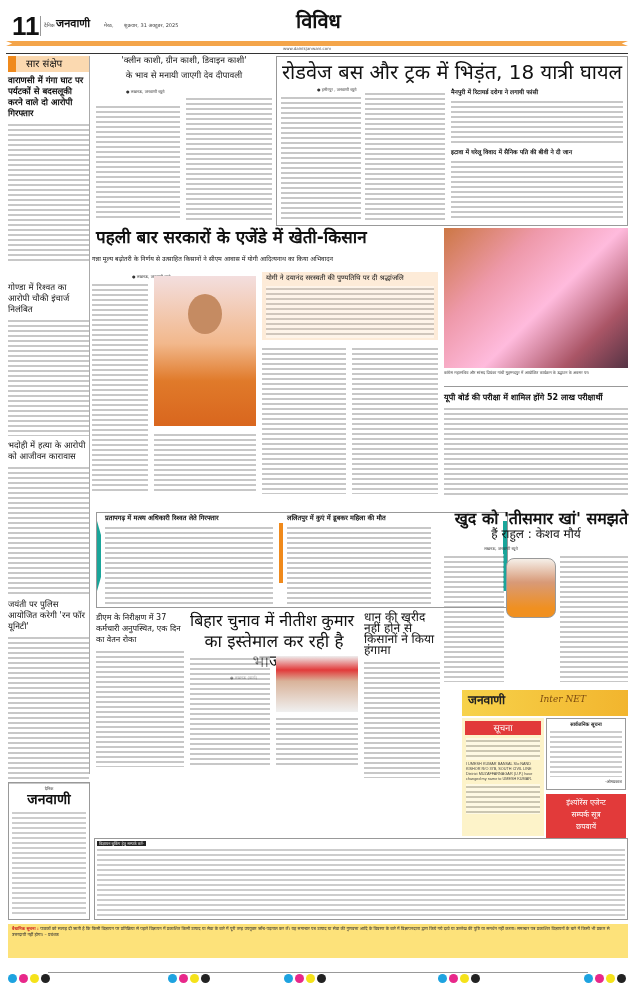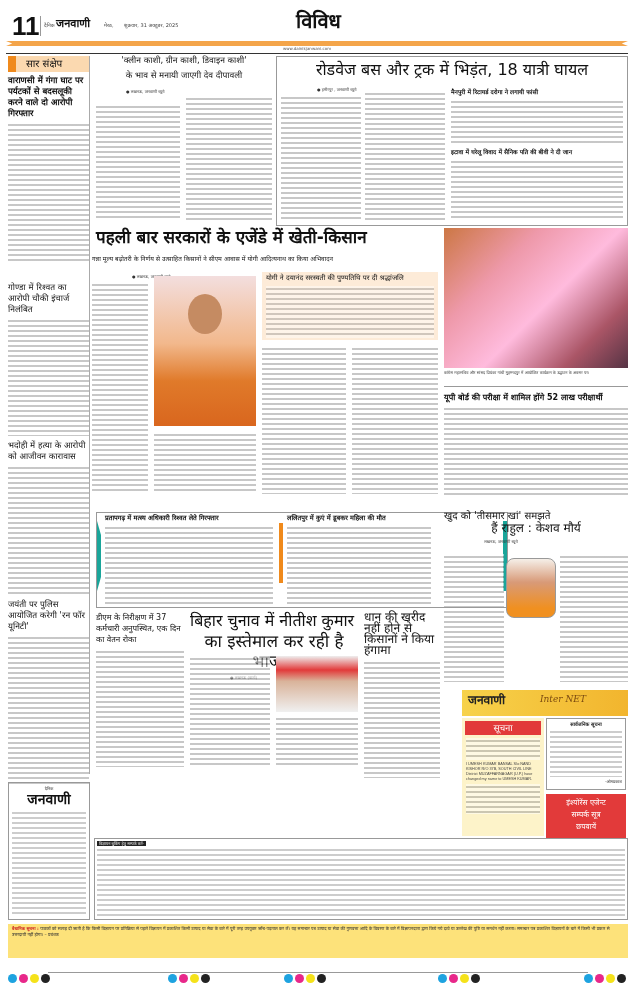--- a/index.html
+++ b/index.html
@@ -44,21 +44,21 @@
 
 <div class="abs" style="left:96px;top:56px;width:176px;height:170px">
   <div class="hd" style="font-size:8.5px;text-align:center;font-weight:normal">'क्लीन काशी, ग्रीन काशी, डिवाइन काशी'</div>
   <div class="hd" style="font-size:8.5px;text-align:center;font-weight:normal;margin-top:5px">के भाव से मनायी जाएगी देव दीपावली</div>
   <div style="font-size:4px;color:#333;margin:8px 0 0 30px">● लखनऊ, जनवाणी ब्यूरो</div>
   <div class="lines abs" style="left:0;top:48px;width:84px;height:116px;opacity:.55"></div>
   <div class="lines abs" style="left:90px;top:40px;width:86px;height:124px;opacity:.55"></div>
 </div>
 
 <div class="abs box" style="left:276px;top:56px;width:352px;height:170px">
-  <div class="hd" style="font-size:16px;font-weight:normal;text-align:center;margin-top:4px">रोडवेज बस और ट्रक में भिड़ंत, 18 यात्री घायल</div>
+  <div class="hd" style="font-size:20px;font-weight:normal;text-align:center;margin-top:4px">रोडवेज बस और ट्रक में भिड़ंत, 18 यात्री घायल</div>
   <div style="font-size:4px;color:#333;position:absolute;left:40px;top:30px">● हमीरपुर , जनवाणी ब्यूरो</div>
   <div class="lines abs" style="left:4px;top:38px;width:80px;height:126px;opacity:.55"></div>
   <div class="lines abs" style="left:88px;top:34px;width:80px;height:130px;opacity:.55"></div>
   <div class="hd abs" style="left:174px;top:32px;font-size:6px">मैनपुरी में रिटायर्ड दरोगा ने लगायी फांसी</div>
   <div class="lines abs" style="left:174px;top:42px;width:172px;height:46px;opacity:.55"></div>
   <div class="hd abs" style="left:174px;top:92px;font-size:6px">इटावा में घरेलू विवाद में सैनिक पति की बीवी ने दी जान</div>
   <div class="lines abs" style="left:174px;top:102px;width:172px;height:62px;opacity:.55"></div>
 </div>
 
 <div class="abs" style="left:92px;top:228px;width:346px;height:272px">
@@ -90,21 +90,21 @@
   <div class="abs" style="left:0;top:8px;width:4px;height:70px;background:#1aa59a;clip-path:polygon(0 0,100% 20%,100% 80%,0 100%)"></div>
   <div class="hd abs" style="left:8px;top:2px;font-size:6.5px">प्रतापगढ़ में मत्स्य अधिकारी रिश्वत लेते गिरफ्तार</div>
   <div class="lines abs" style="left:8px;top:12px;width:168px;height:80px;opacity:.55"></div>
   <div class="abs" style="left:182px;top:10px;width:4px;height:60px;background:#f08a1c"></div>
   <div class="hd abs" style="left:190px;top:2px;font-size:6.5px">ललितपुर में कुएं में डूबकर महिला की मौत</div>
   <div class="lines abs" style="left:190px;top:12px;width:144px;height:80px;opacity:.55"></div>
   <div class="abs" style="right:0;top:8px;width:4px;height:70px;background:#1aa59a"></div>
 </div>
 
 <div class="abs" style="left:444px;top:510px;width:184px;height:176px">
-  <div class="hd" style="font-size:10px;font-weight:normal;text-align:left">खुद को 'तीसमार खां' समझते</div>
+  <div class="hd" style="font-size:16px;font-weight:bold;text-align:right">खुद को 'तीसमार खां' समझते</div>
   <div class="hd" style="font-size:12px;font-weight:normal;text-align:center">हैं राहुल : केशव मौर्य</div>
   <div style="font-size:4px;color:#333;margin:4px 0 0 40px">लखनऊ, जनवाणी ब्यूरो</div>
   <div class="lines abs" style="left:0;top:44px;width:60px;height:128px;opacity:.55"></div>
   <div class="abs" style="left:62px;top:48px;width:50px;height:60px;border-radius:8px;border:1px solid #999;background:linear-gradient(180deg,#f5efe8 0%,#d89a78 40%,#f09020 85%)"></div>
   <div class="lines abs" style="left:116px;top:44px;width:68px;height:128px;opacity:.55"></div>
 </div>
 
 <div class="abs" style="left:96px;top:612px;width:88px;height:160px">
   <div class="hd" style="font-size:8px;font-weight:normal;line-height:11px">डीएम के निरीक्षण में 37 कर्मचारी अनुपस्थित, एक दिन का वेतन रोका</div>
   <div class="lines" style="height:118px;margin-top:4px;opacity:.55"></div>

